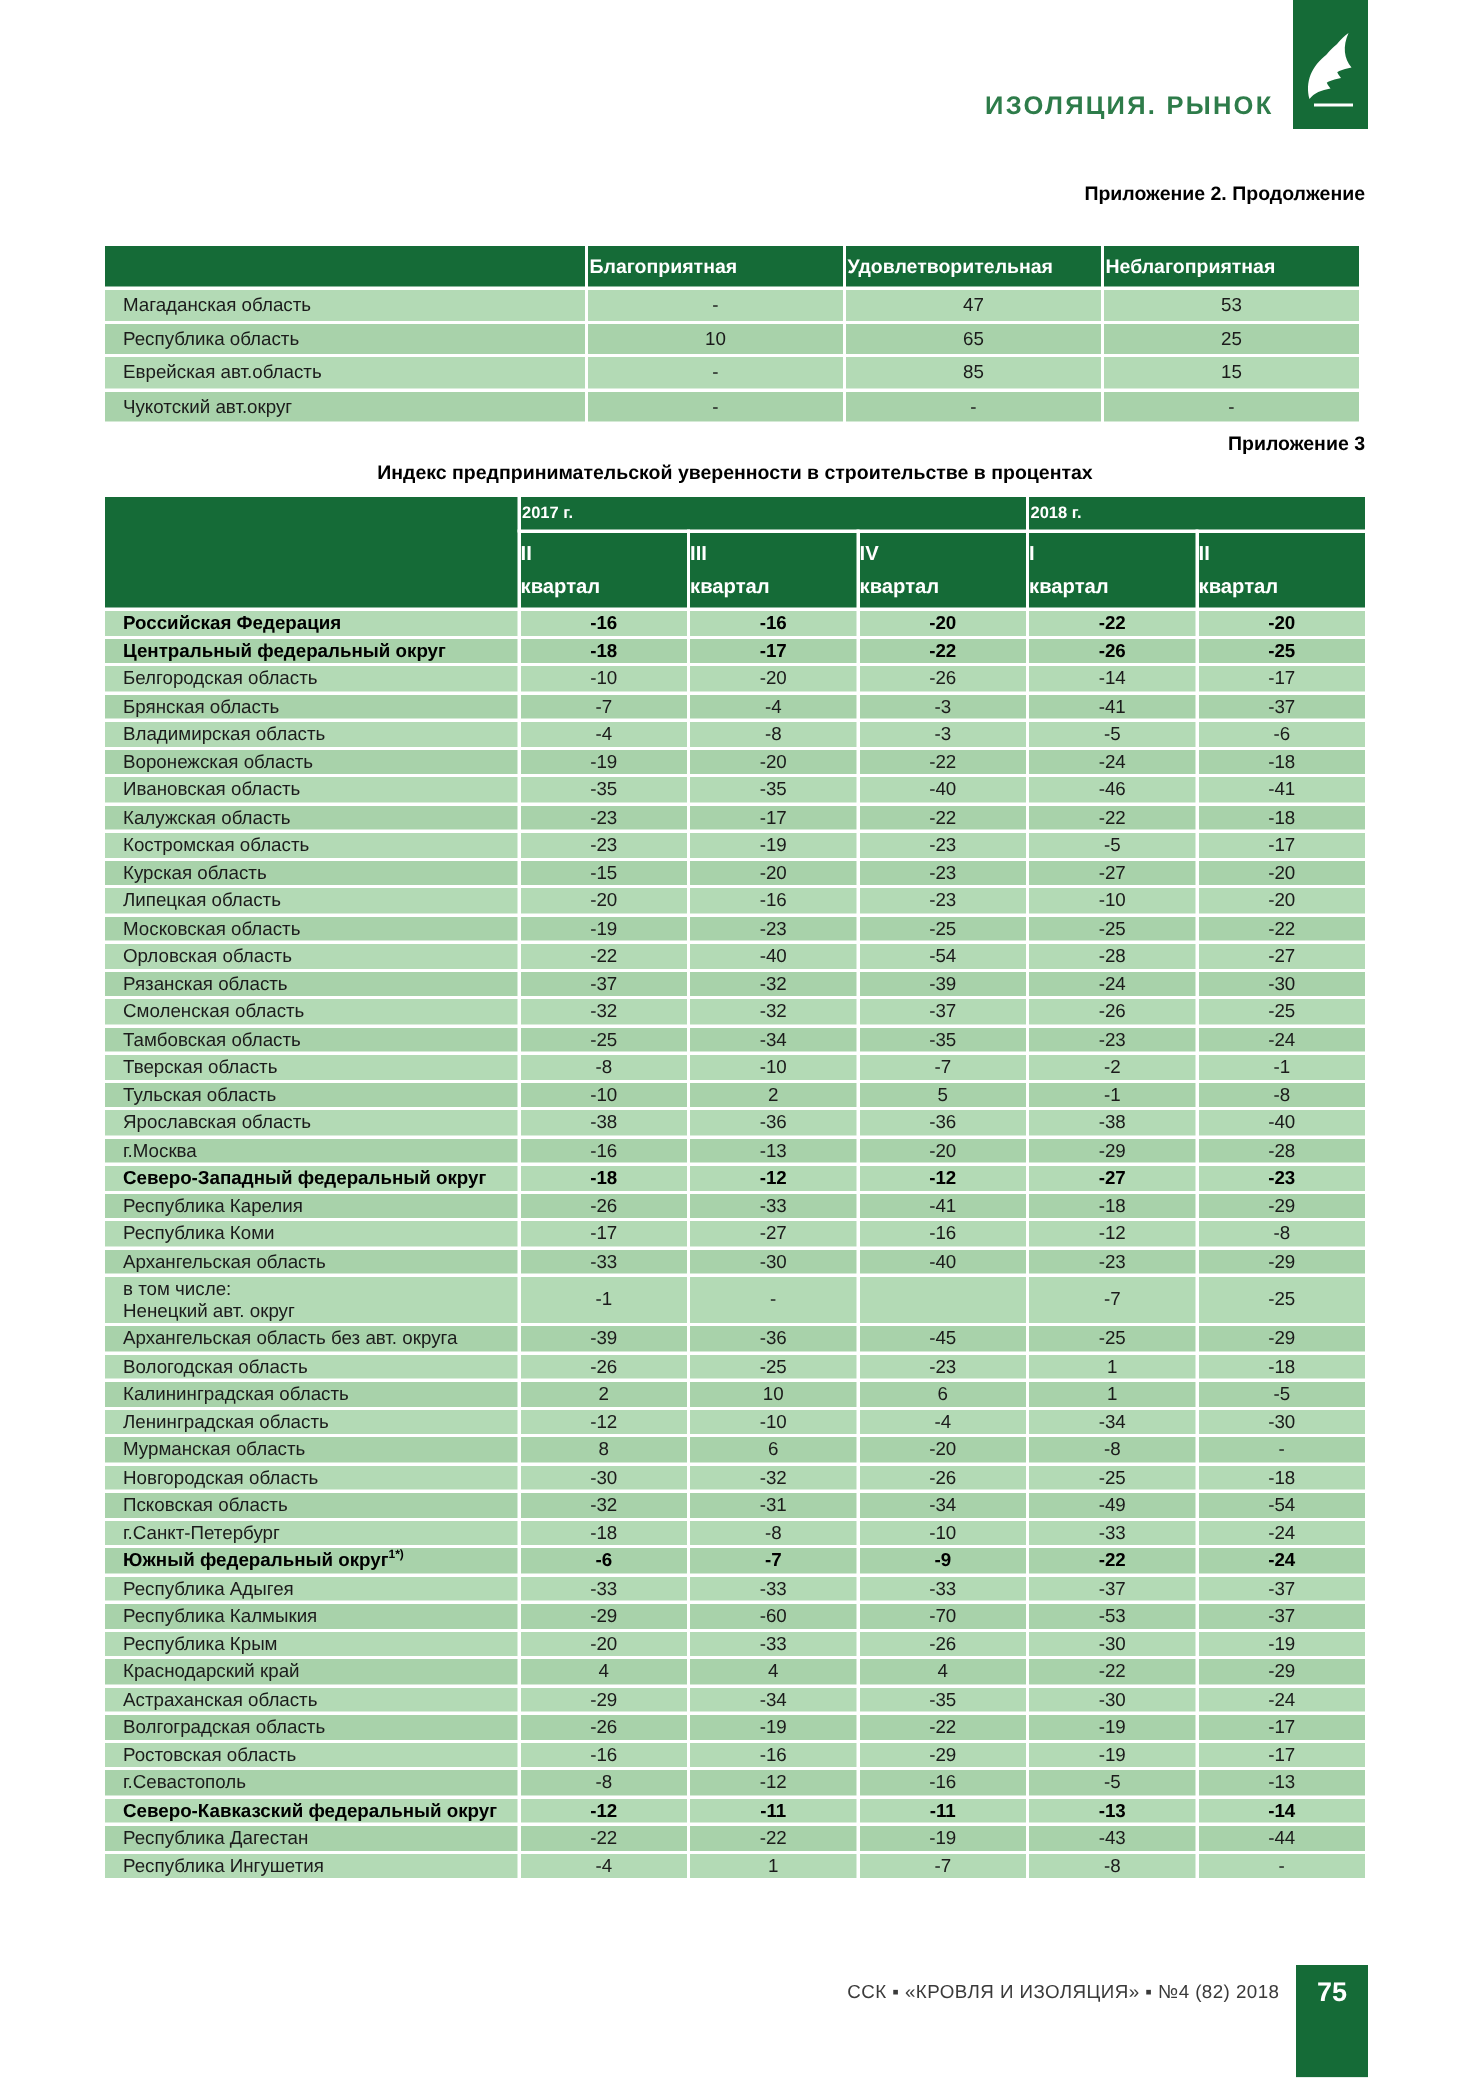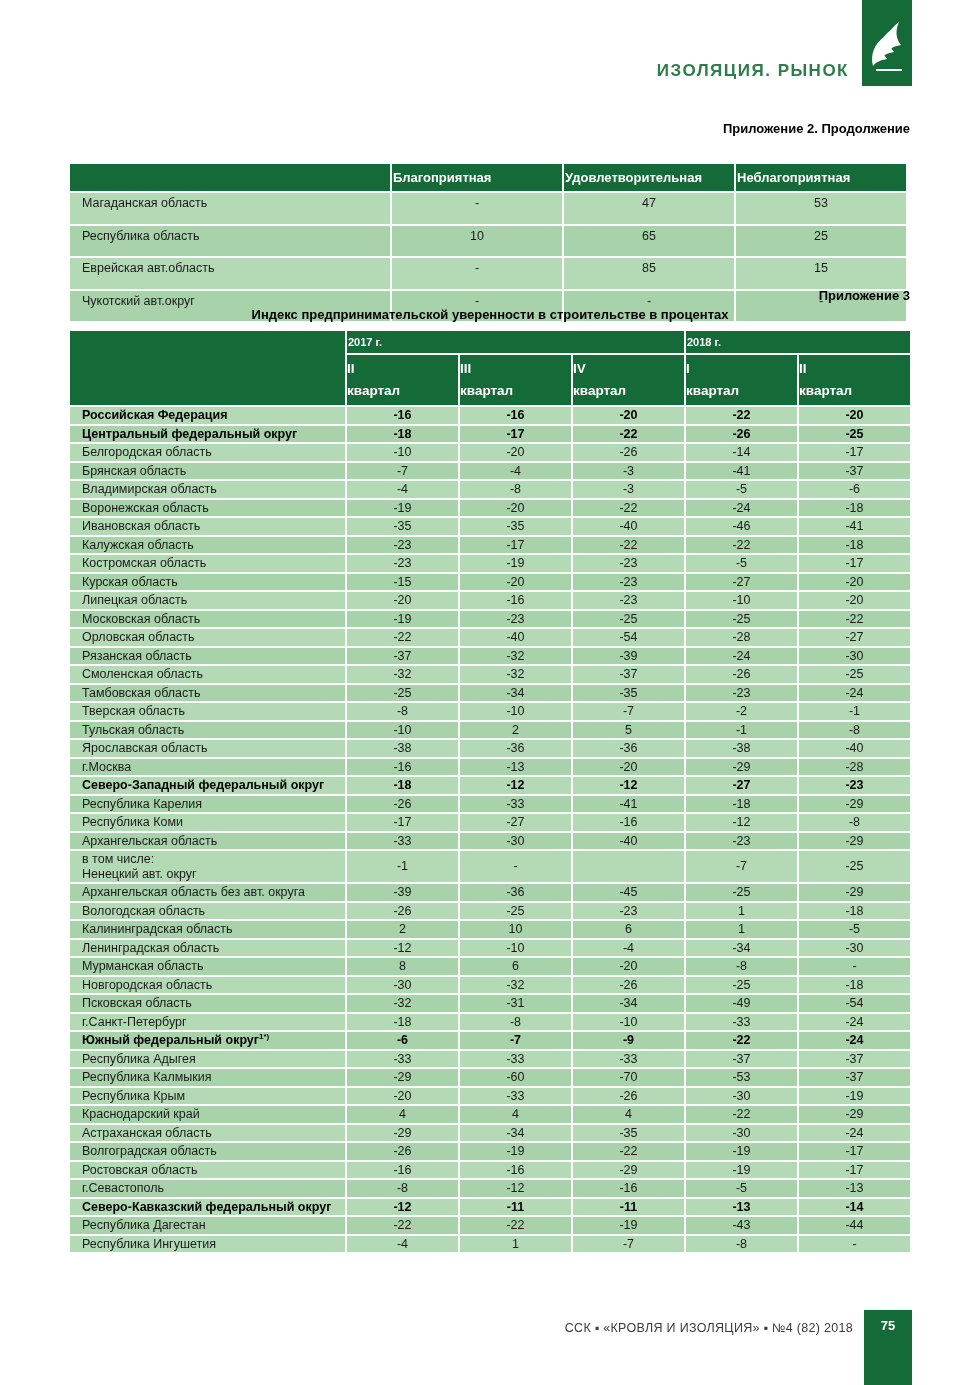--- a/index.html
+++ b/index.html
@@ -47,21 +47,21 @@
     font-size: 12.5px; line-height: 14.5px;
     text-align: center; padding: 1px 4px;
     color: #1b1b1b;
   }
   .t tbody tr:nth-child(even) td { background: var(--cell-green-alt); }
   .t tbody td.name { text-align: left; padding-left: 12px; }
   .t tbody tr.bold td { font-weight: bold; color: #000; }
 
   .t1 { top: 162px; left: 68px; width: 840px; }
   .t1 thead th { height: 29px; font-size: 13px; }
-  .t1 tbody td { padding-top: 3px; padding-bottom: 13px; }
+  .t1 tbody td { padding-top: 3px; padding-bottom: 3px; }
 
   .t2 { top: 329px; left: 68px; width: 844px; }
   .t2 th.year { height: 24px; font-size: 11px; }
   .t2 th.q { padding: 6px 0 7px; font-size: 13.5px; }
   .qnum, .qword { display: block; }
   .qword { margin-top: 7px; }
   .l2 { display: block; }
   sup.fnote { font-size: 8px; line-height: 0; }
 
   
@@ -70,21 +70,21 @@
     font-size: 12.5px; letter-spacing: 0.3px; color: #3a3a3a;
   }
   .page-number-box {
     position: absolute; top: 1310px; right: 68px;
     width: 48px; height: 75px;
     background: var(--dark-green);
   }
   .page-number-box span {
     display: block; margin-top: 8px;
     text-align: center; color: #ffffff;
-    font-weight: bold; font-size: 13px;
+    font-weight: bold; font-size: 18px;
   }
 </style>
 </head>
 <body>
 
 <div class="page">
 
   <div class="section-heading">ИЗОЛЯЦИЯ. РЫНОК</div>
 
   <svg class="logo" viewBox="0 0 50 86" width="50" height="86" aria-hidden="true">

